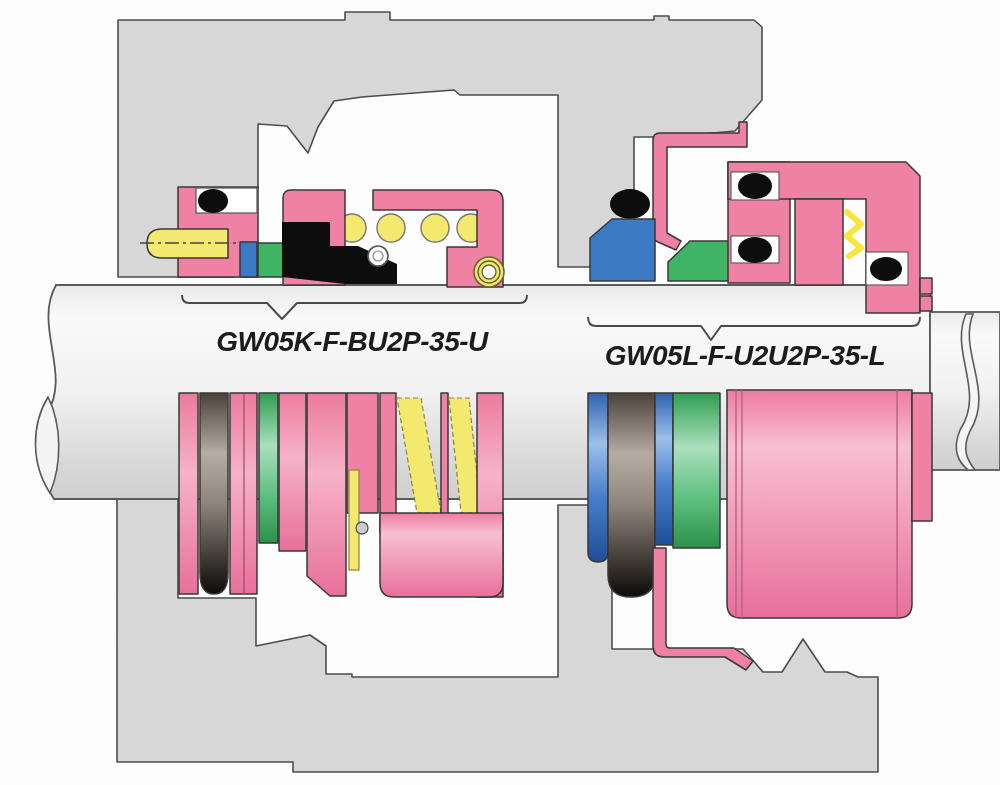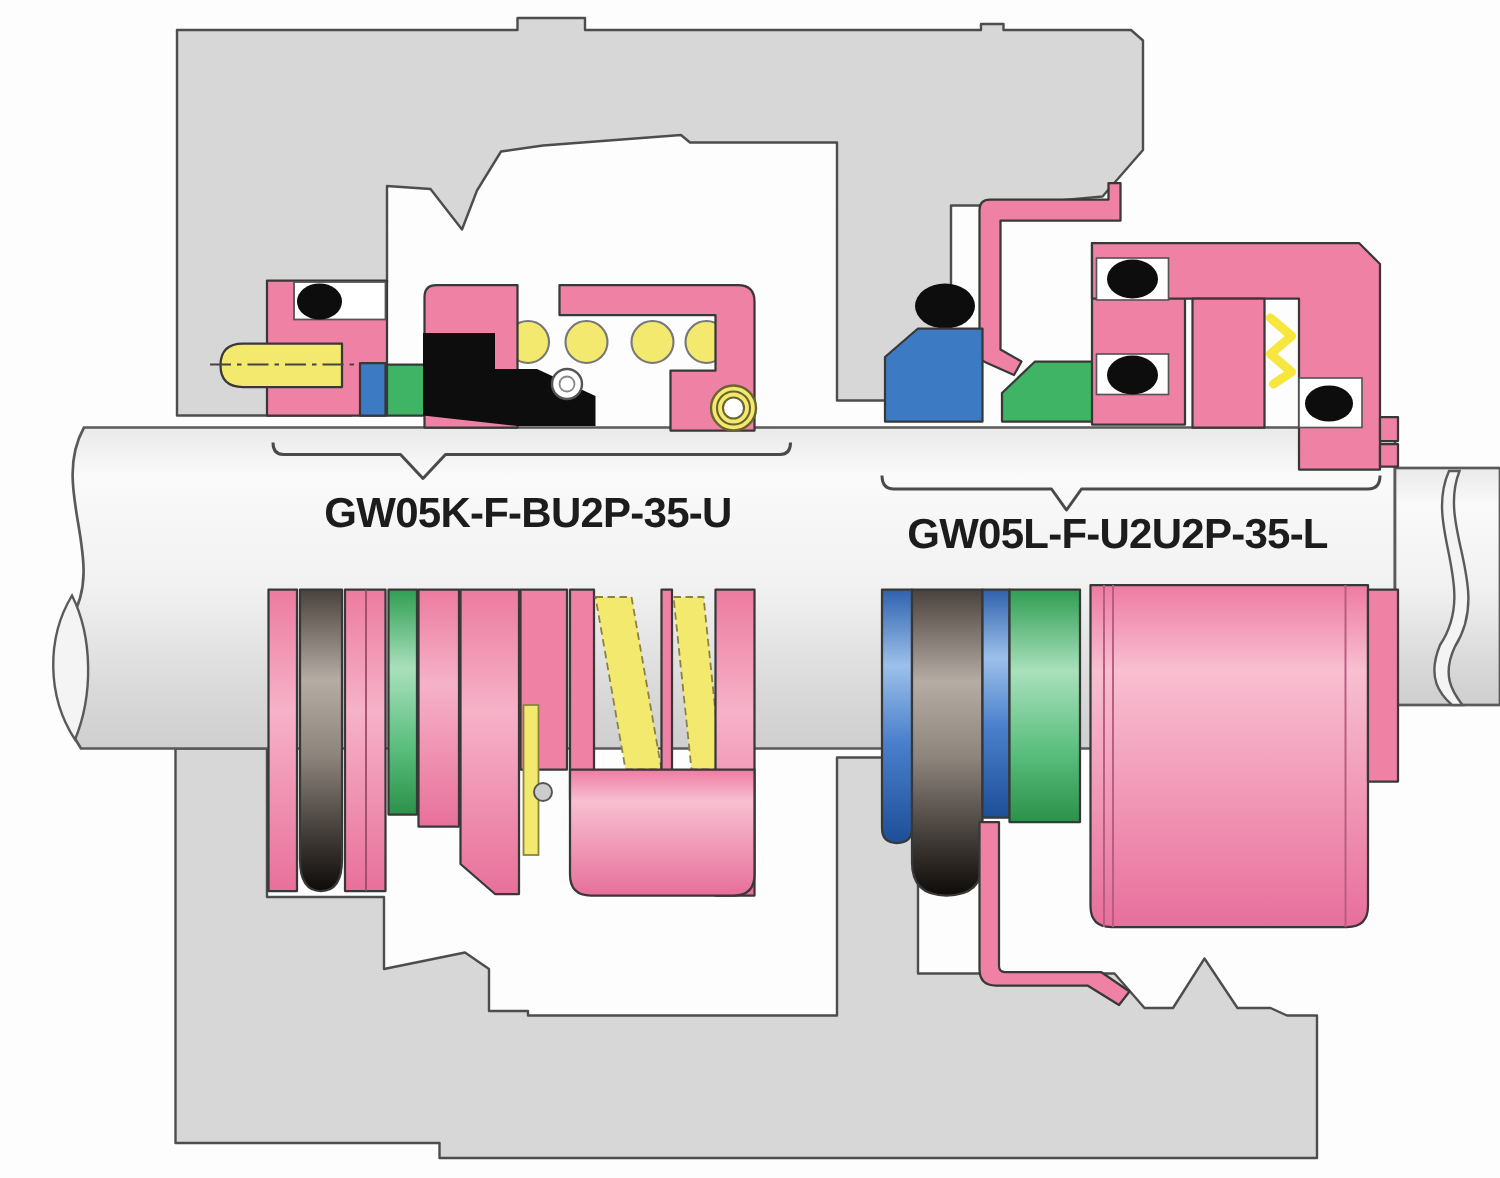--- a/index.html
+++ b/index.html
@@ -1,16 +1,16 @@
 <!DOCTYPE html>
 <html><head>
 <meta charset="utf-8">
 <style>
   html,body{margin:0;padding:0;background:#fdfdfd;width:1000px;height:785px;overflow:hidden;}
-  .stage{width:1000px;height:785px;position:relative;font-family:"Liberation Sans",sans-serif;}
+  .stage{width:1000px;height:785px;position:relative;font-family:"Liberation Sans",sans-serif;font-style:italic;}
   svg{display:block;}
   .lbl{font-family:"Liberation Sans",sans-serif;font-weight:bold;font-size:28px;fill:#1c1c1c;letter-spacing:-0.5px;}
   .outl{stroke:#4d4d4d;stroke-width:1.6;stroke-linejoin:round;}
   .outl2{stroke:#383838;stroke-width:1.5;stroke-linejoin:round;}
   .brace{stroke:#4a4a4a;stroke-width:2;fill:none;stroke-linejoin:round;}
 </style>
 </head>
 <body>
 
 <div class="stage">

